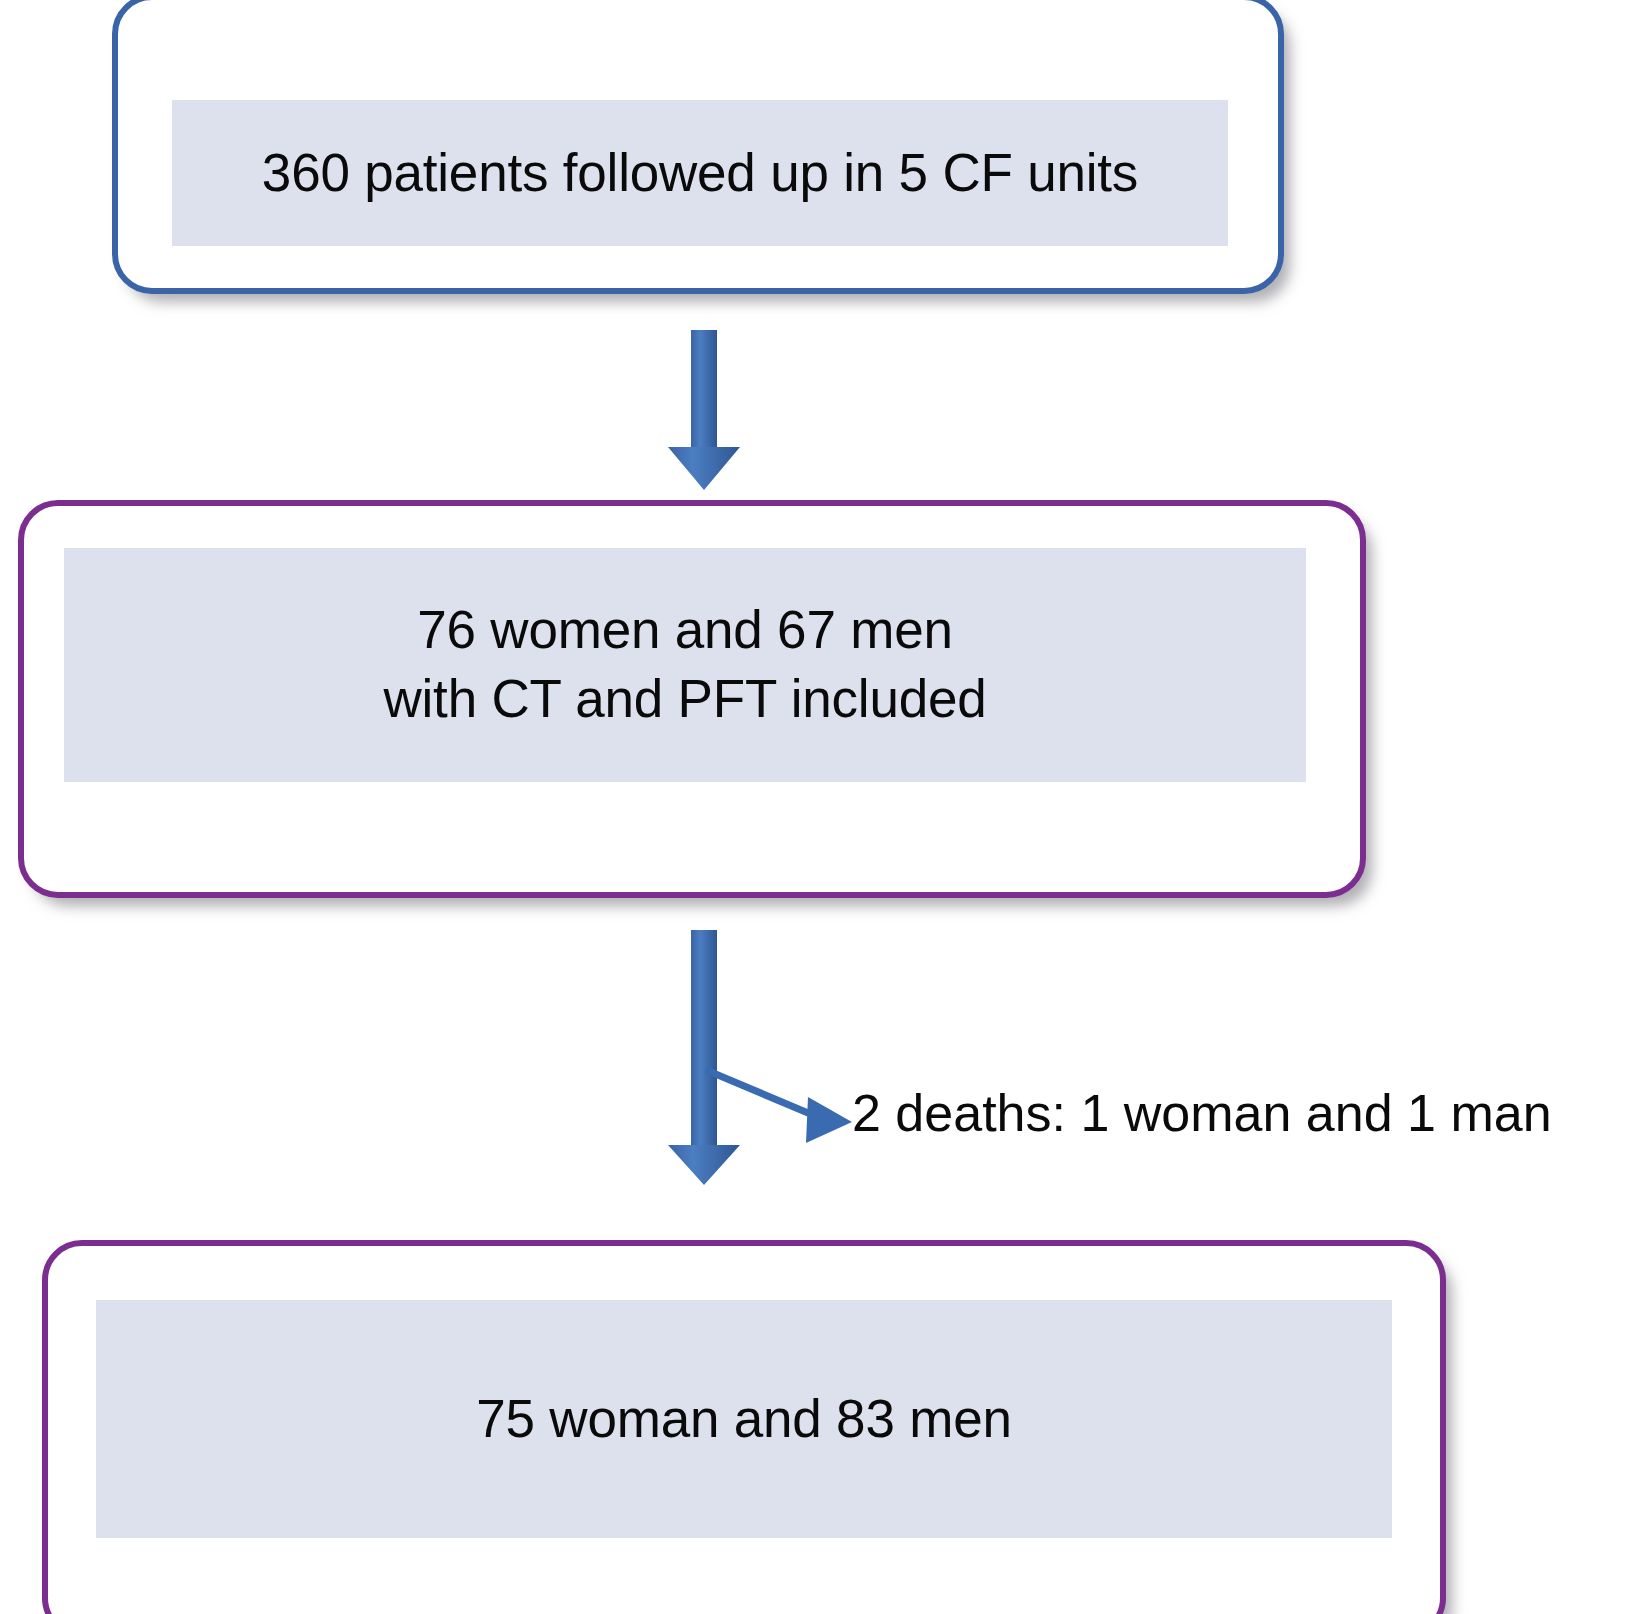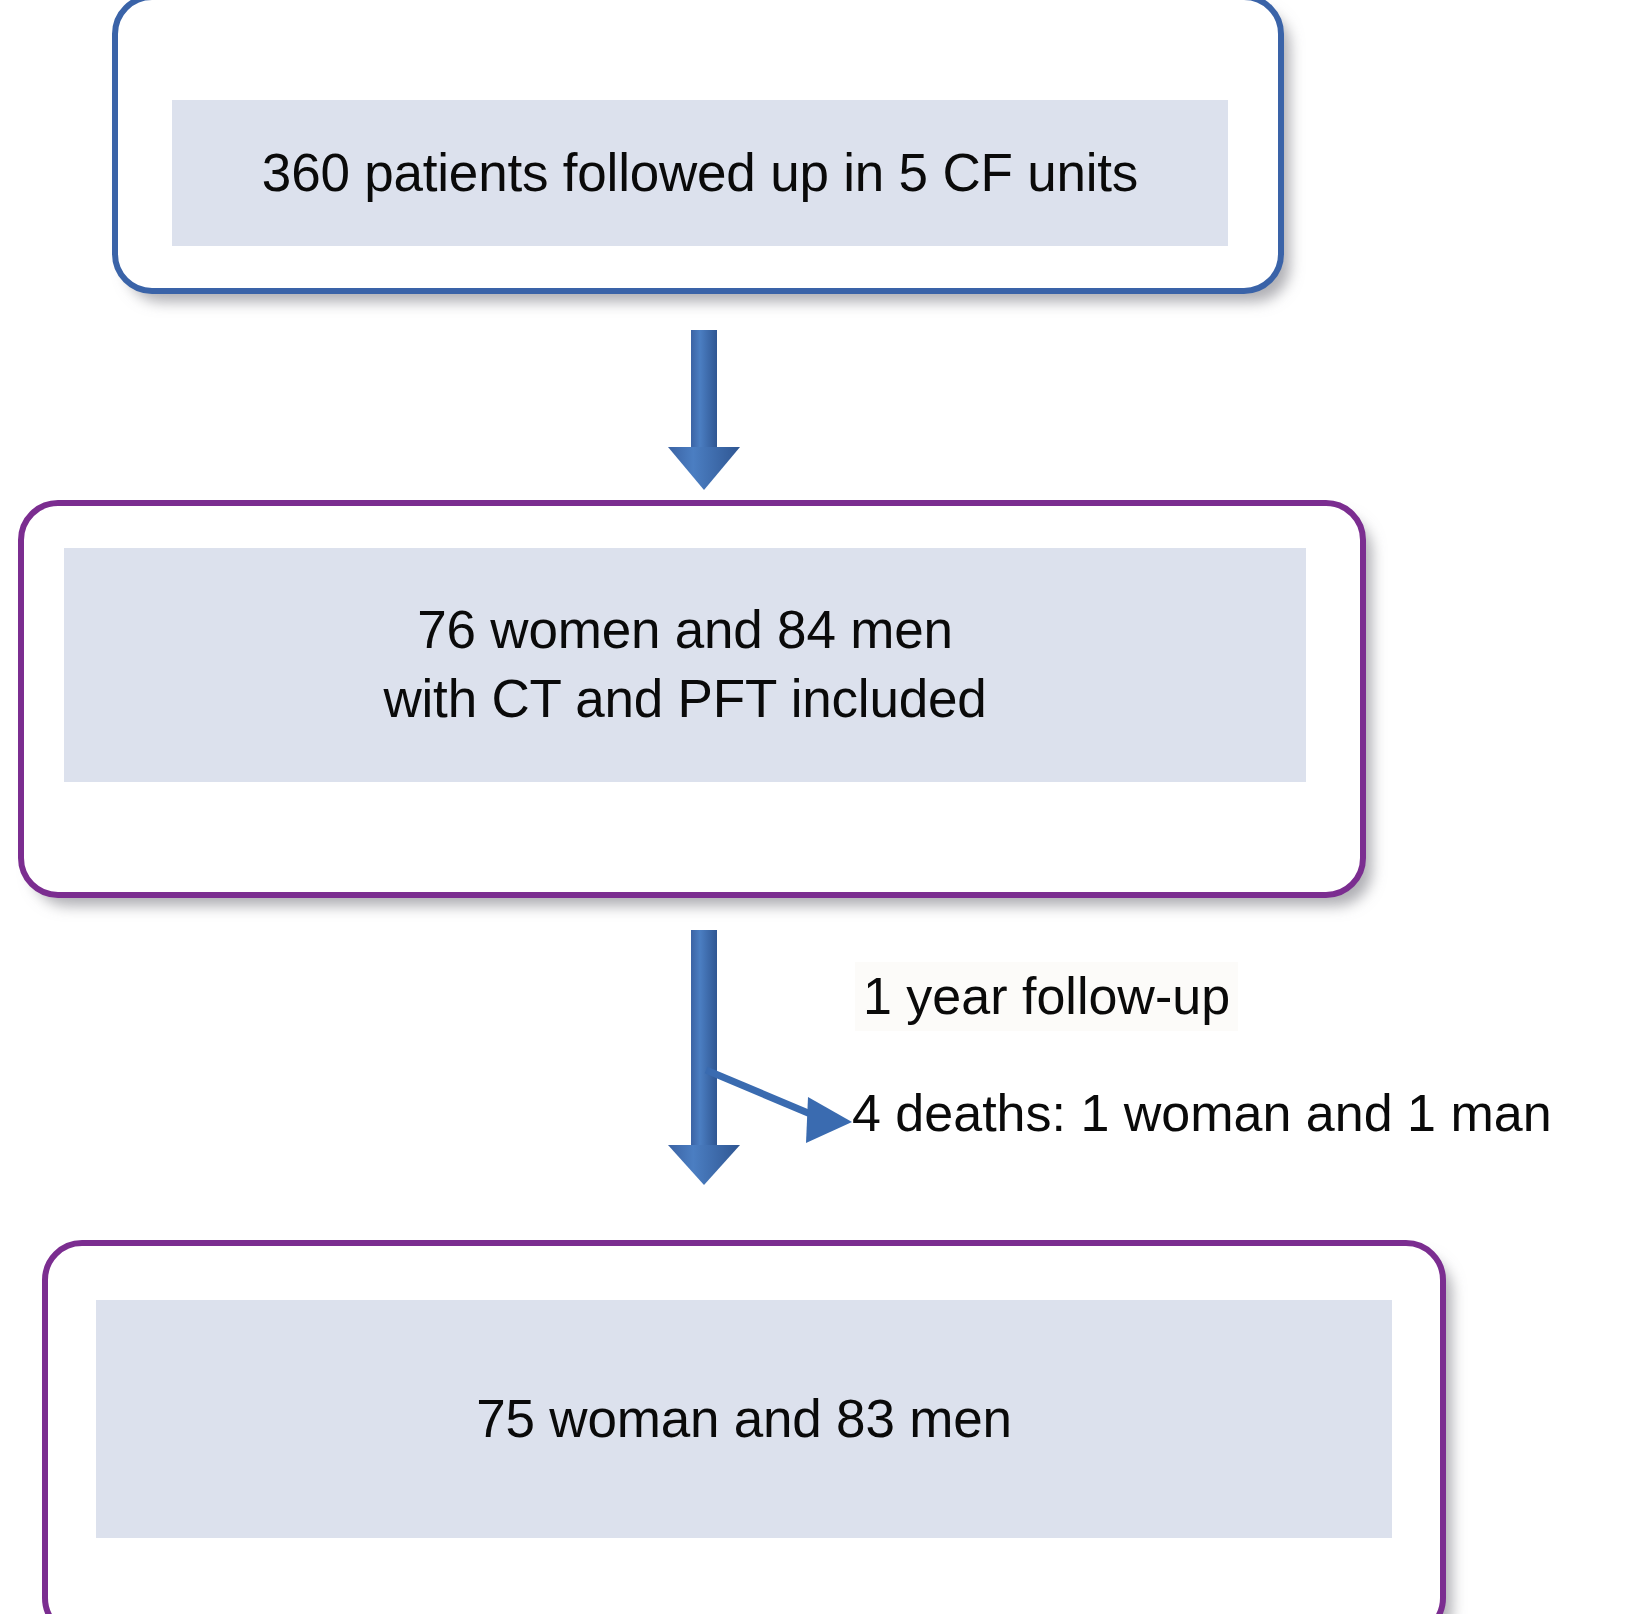--- a/index.html
+++ b/index.html
@@ -81,21 +81,21 @@
 
 <div id="canvas">
 
   <div class="node blue" id="node-1"></div>
   <div class="plate" id="node-1-plate">
     <span class="plate-text">360 patients followed up in 5 CF units</span>
   </div>
 
   <div class="node purple" id="node-2"></div>
   <div class="plate" id="node-2-plate">
-    <span class="plate-text">76 women and 84 men
+    <span class="plate-text">76 women and 67 men
 with CT and PFT included</span>
   </div>
 
   <div class="node purple" id="node-3"></div>
   <div class="plate" id="node-3-plate">
     <span class="plate-text">75 woman and 83 men</span>
   </div>
 
   <svg id="arrow-layer" viewBox="0 0 1643 1614">
     <defs>
@@ -115,17 +115,16 @@
       <rect x="691" y="930" width="26" height="222" fill="url(#shaftGrad)"></rect>
       <polygon points="668,1145 740,1145 704,1185" fill="url(#shaftGrad)"></polygon>
     </g>
 
     <g>
       <line x1="706" y1="1070" x2="820" y2="1118" stroke="#3a6bb0" stroke-width="7"></line>
       <polygon points="808,1097 852,1122 806,1143" fill="#3a6bb0"></polygon>
     </g>
   </svg>
 
-  <div class="annot" id="annot-followup">1 year follow-up</div>
 
-  <div class="annot" id="annot-deaths">4 deaths: 1 woman and 1 man</div>
+  <div class="annot" id="annot-deaths">2 deaths: 1 woman and 1 man</div>
 
 </div>
 
 </body></html>

